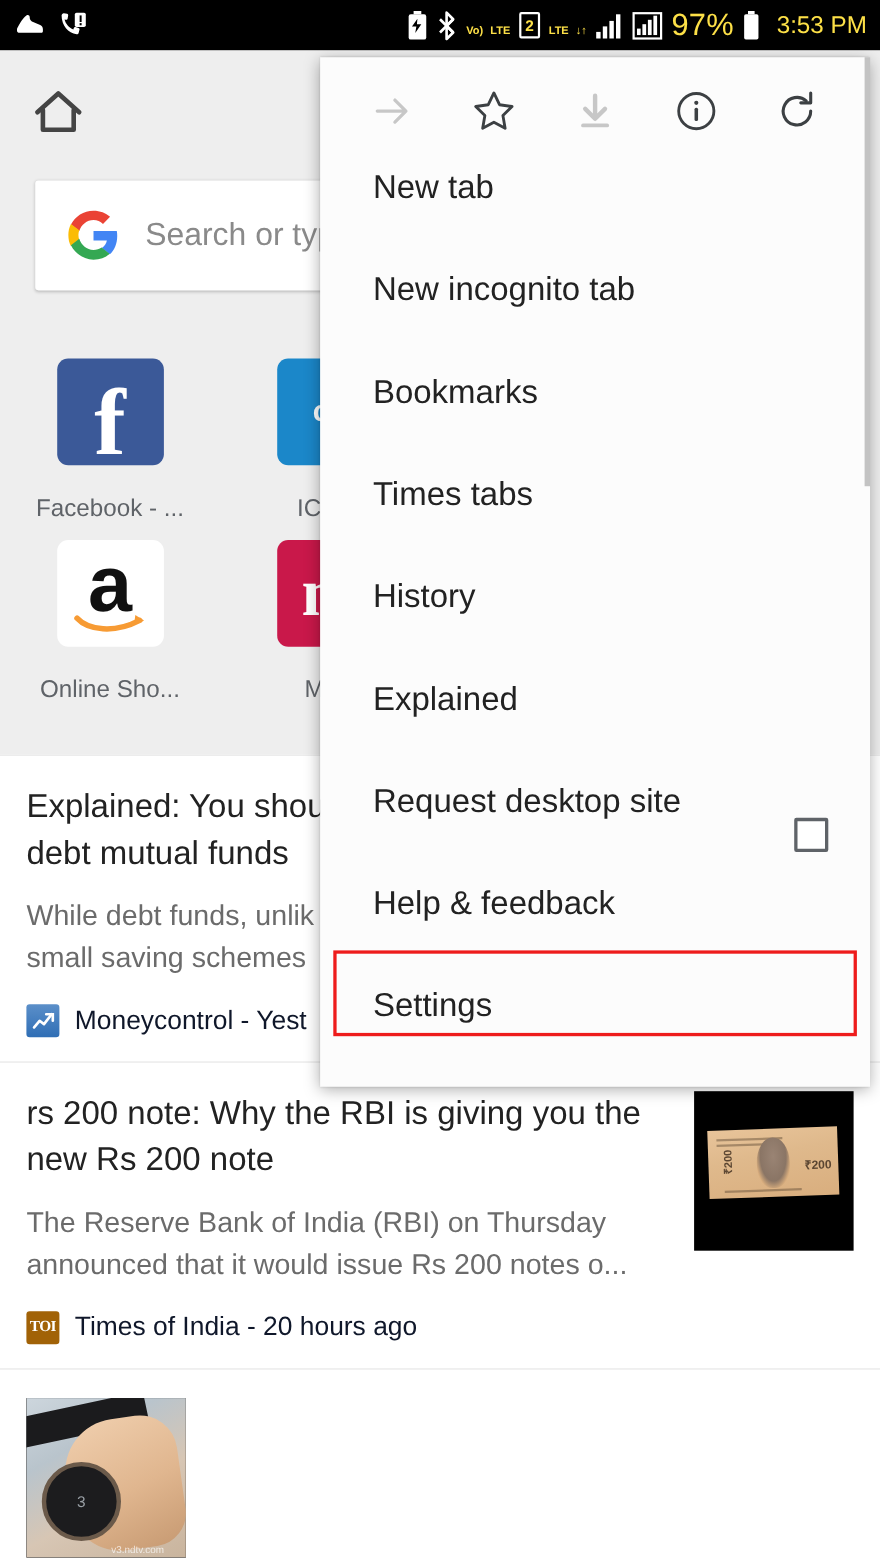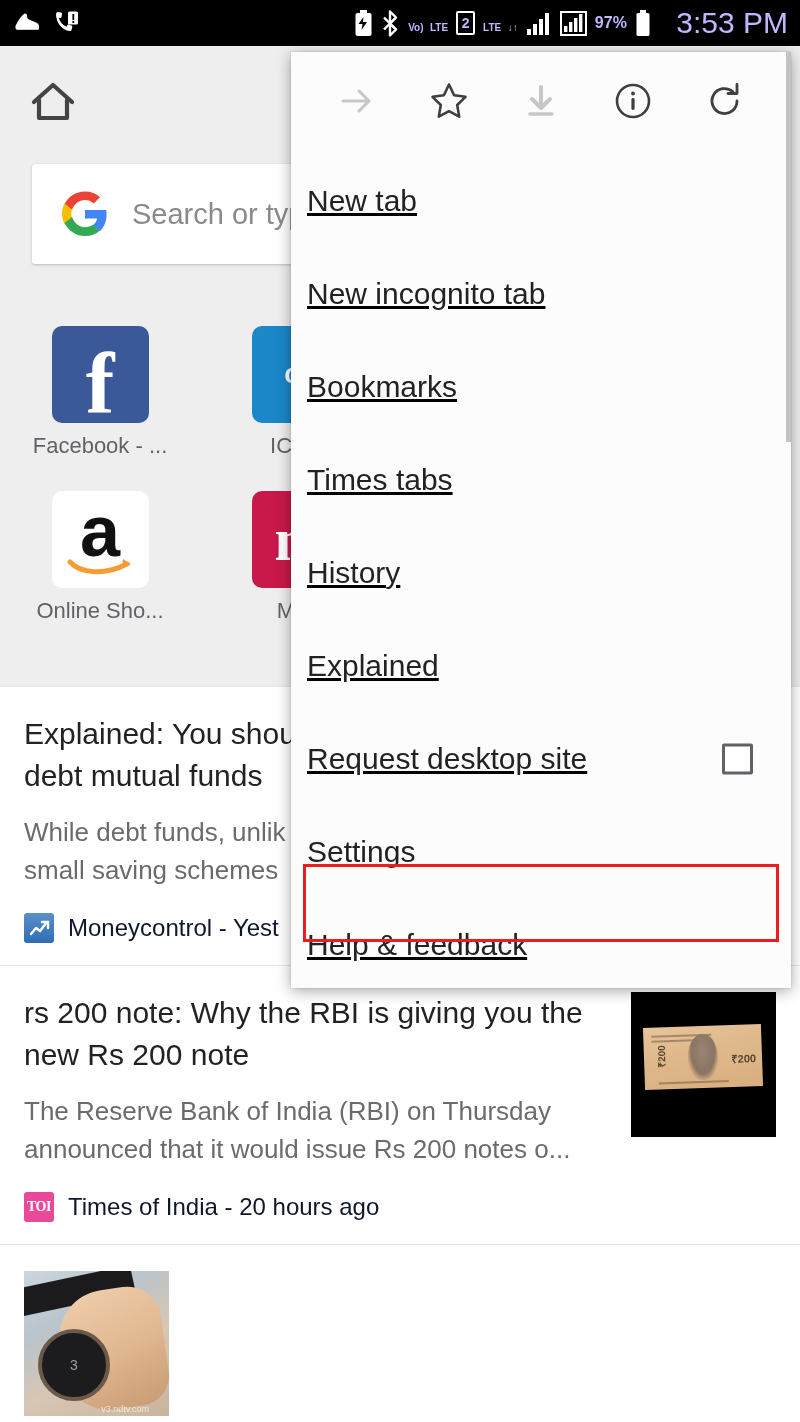--- a/index.html
+++ b/index.html
@@ -7,30 +7,30 @@
   body {
     font-family: "Liberation Sans", sans-serif;
     background:#ffffff;
     overflow:hidden;
     position:relative;
   }
 
   
   .statusbar {
     position:absolute; top:0; left:0; width:800px; height:46px;
-    background:#000; color:#c4b5fd;
+    background:#000; color:#fde047;
     display:flex; align-items:center;
     padding:0 12px 0 14px;
     font-size:23px;
   }
   .sb-left { display:flex; align-items:center; gap:14px; }
   .sb-right { margin-left:auto; display:flex; align-items:center; gap:8px; }
   .sb-icon { display:inline-flex; align-items:center; justify-content:center; }
-  .sb-text { font-size:16px; letter-spacing:.2px; font-weight:700; }
-  .sb-clock { font-size:30px; margin-left:17px; }
+  .sb-text { font-size:28px; letter-spacing:.2px; font-weight:400; }
+  .sb-clock { font-size:22px; margin-left:7px; }
   .vo-lte { font-size:10px; line-height:9px; text-align:center; font-weight:bold; }
   .lte-arrows { font-size:10px; line-height:9px; text-align:center; font-weight:bold; }
   .sim2 {
     border:2px solid #fff; width:19px; height:24px; font-size:14px; font-weight:bold;
     display:flex; align-items:center; justify-content:center; border-radius:2px;
   }
   .signal-box { border:2px solid #fff; padding:2px; display:flex; align-items:flex-end; height:25px; }
 
   
   .ntp {
@@ -55,21 +55,21 @@
   .search-ph { color:#8a8a8a; font-size:29px; margin-left:24px; white-space:nowrap; }
 
   .tiles { position:absolute; left:0; top:280px; width:800px; display:flex; }
   .tile { width:200px; display:flex; flex-direction:column; align-items:center; }
   .tile-icon {
     width:97px; height:97px; border-radius:10px;
     display:flex; align-items:center; justify-content:center;
     overflow:hidden; position:relative;
   }
   .tile-label {
-    margin-top:10px; font-size:22px; color:#5f6368; white-space:nowrap;
+    margin-top:26px; font-size:22px; color:#5f6368; white-space:nowrap;
   }
   .tile-row2 { position:absolute; left:0; top:445px; width:800px; display:flex; }
 
   
   .fb { background:#3b5998; }
   .fb-f { color:#fff; font-size:86px; font-weight:bold; font-family:"Liberation Serif",serif; line-height:.92; margin-top:20px; }
   .cric { background:#1b87c9; }
   .cric-t { color:#fff; font-size:27px; font-weight:bold; letter-spacing:-.5px; }
   .amz { background:#ffffff; }
   .amz-a { color:#111; font-size:72px; font-weight:bold; line-height:.78; font-family:"Liberation Sans",sans-serif; }
@@ -85,21 +85,21 @@
     display:flex; gap:20px;
     position:relative;
   }
   .art-main { flex:1 1 auto; min-width:0; }
   .art-title { font-size:30px; line-height:42px; color:#222; font-weight:400; }
   .art-snip { font-size:26px; line-height:38px; color:#6b6b6b; margin-top:16px; }
   .art-src { display:flex; align-items:center; gap:14px; margin-top:24px; }
   .fav { width:30px; height:30px; border-radius:3px; flex:0 0 auto;
          display:flex; align-items:center; justify-content:center; overflow:hidden; }
   .fav-mc { background:linear-gradient(#5b8fc9,#2f6eb5); }
-  .fav-toi { background:#ec4899; color:#fff; font-size:14px; font-weight:bold;
+  .fav-toi { background:#a16207; color:#fff; font-size:14px; font-weight:bold;
              font-family:"Liberation Serif",serif; letter-spacing:-.5px; }
   .art-srctext { font-size:24px; color:#0f172a; white-space:nowrap; }
   .thumb { width:145px; height:145px; flex:0 0 auto; background:#000; position:relative; overflow:hidden; }
 
   
   .note {
     position:absolute; left:13px; top:34px; width:118px; height:62px;
     background:linear-gradient(170deg,#e8c49a 0%,#dfb98c 40%,#d9ae7e 100%);
     transform:rotate(-2deg);
     box-shadow:0 0 6px rgba(0,0,0,.5);
@@ -141,22 +141,22 @@
   }
   .menu-icons {
     height:98px; display:flex; align-items:center; justify-content:space-around;
     padding:0 20px;
   }
   .menu-icon-btn {
     width:58px; height:58px; display:flex; align-items:center; justify-content:center;
   }
   .menu-items { padding-top:4px; }
   .menu-item {
-    height:93px; display:flex; align-items:center;
-    padding:0 16px; position:relative;text-decoration:underline;
+    height:93px; display:flex; 
+    padding:0 48px; position:relative;
   }
   .menu-item-label { font-size:30px; color:#222; font-weight:400; }
   .mi-checkbox {
     position:absolute; right:38px; top:50%; transform:translateY(-50%);
     width:31px; height:31px; border:3px solid #5f6368; border-radius:2px; background:#fff;
   }
   .highlight {
     position:absolute; left:12px; top:812px; width:476px; height:78px;
     border:3px solid #ee1c1c; z-index:30; pointer-events:none;
   }
@@ -415,21 +415,21 @@
       <span class="menu-item-label">History</span>
     </div>
     <div class="menu-item">
       <span class="menu-item-label">Explained</span>
     </div>
     <div class="menu-item">
       <span class="menu-item-label">Request desktop site</span>
       <span class="mi-checkbox"></span>
     </div>
     <div class="menu-item">
+      <span class="menu-item-label">Help &amp; feedback</span>
+    </div>
+    <div class="menu-item">
       <span class="menu-item-label">Settings</span>
-    </div>
-    <div class="menu-item">
-      <span class="menu-item-label">Help &amp; feedback</span>
     </div>
   </div>
 
   <div class="highlight"></div>
 </div>
 
 </body></html>

